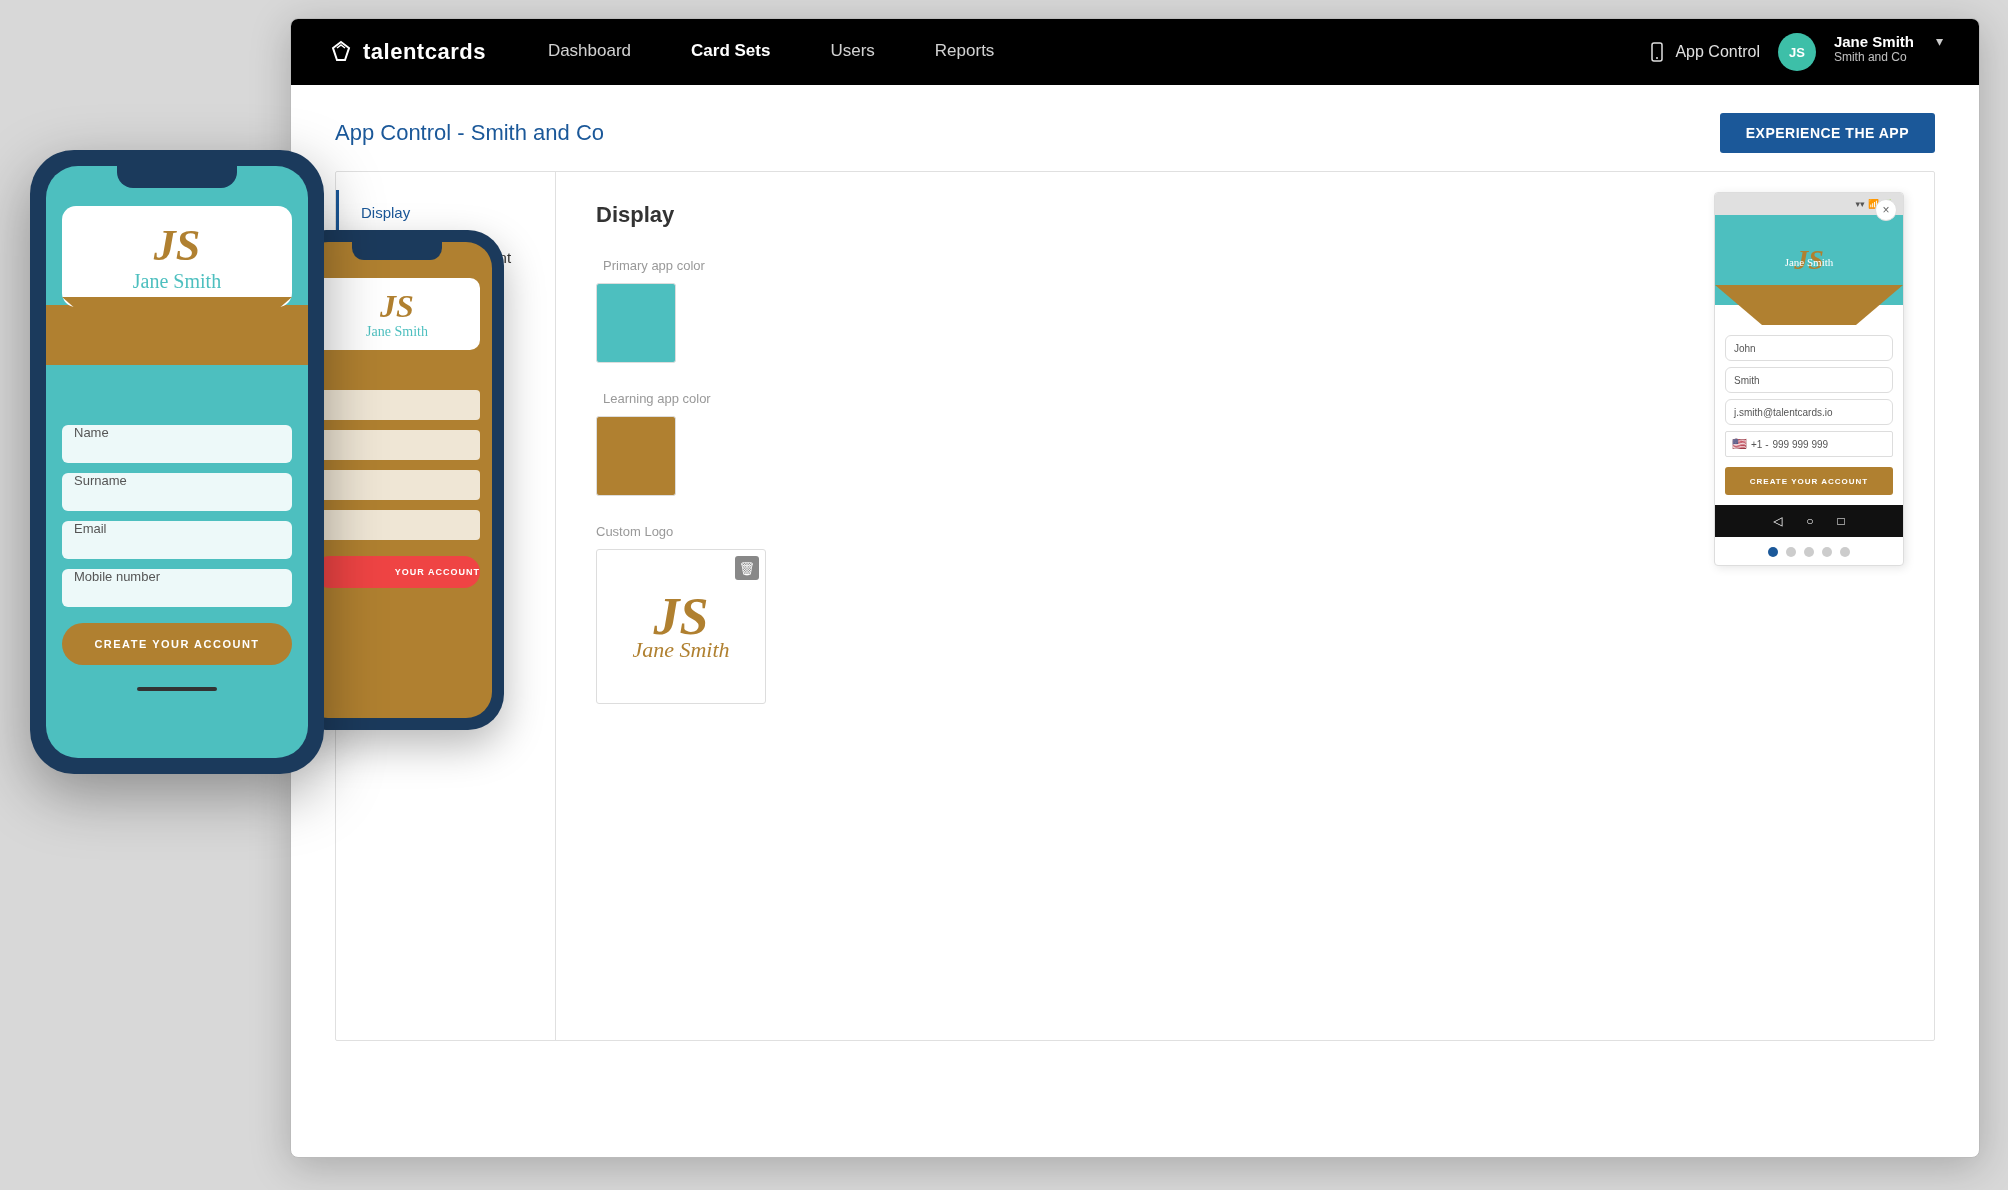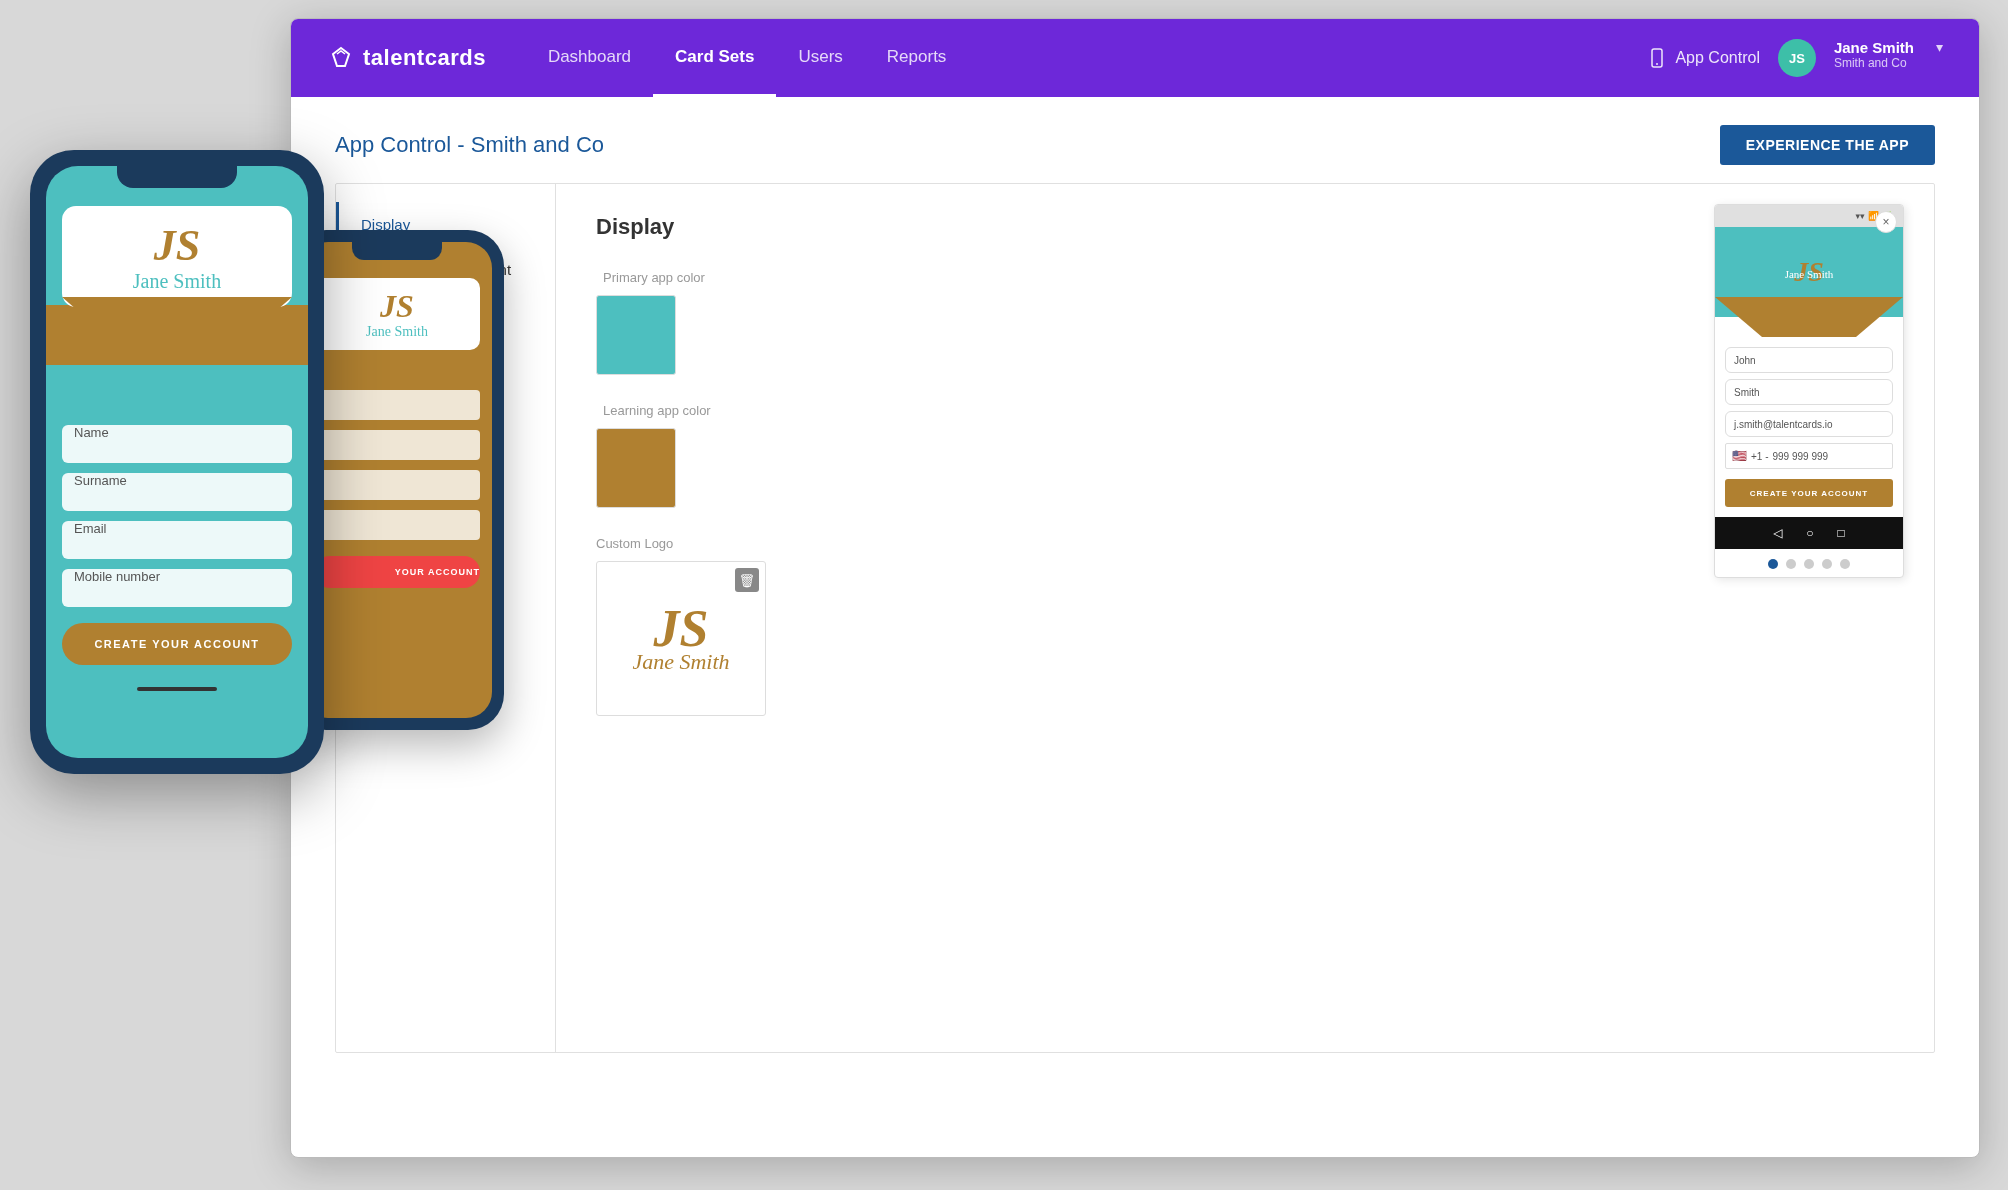--- a/index.html
+++ b/index.html
@@ -21,22 +21,22 @@
       height: 1140px;
       background: #fff;
       border-radius: 8px;
       box-shadow: 0 8px 40px rgba(0,0,0,0.22);
       overflow: hidden;
       border: 1px solid #bbb;
     }
 
     
     .nav-bar {
-      background: #6d28d9;
-      height: 78px;
+      background: #000000;
+      height: 66px;
       display: flex;
       align-items: center;
       padding: 0 36px;
       gap: 0;
     }
     .nav-logo {
       display: flex;
       align-items: center;
       gap: 8px;
       color: #fff;
@@ -45,21 +45,21 @@
       letter-spacing: 0.5px;
       margin-right: 40px;
     }
     .nav-logo-icon {
       width: 28px;
       height: 28px;
     }
     .nav-links {
       display: flex;
       align-items: center;
-      gap: 0;
+      gap: 16px;
       flex: 1;
     }
     .nav-link {
       color: rgba(255,255,255,0.82);
       font-size: 17px;
       padding: 0 22px;
       height: 78px;
       display: flex;
       align-items: center;
       cursor: pointer;

